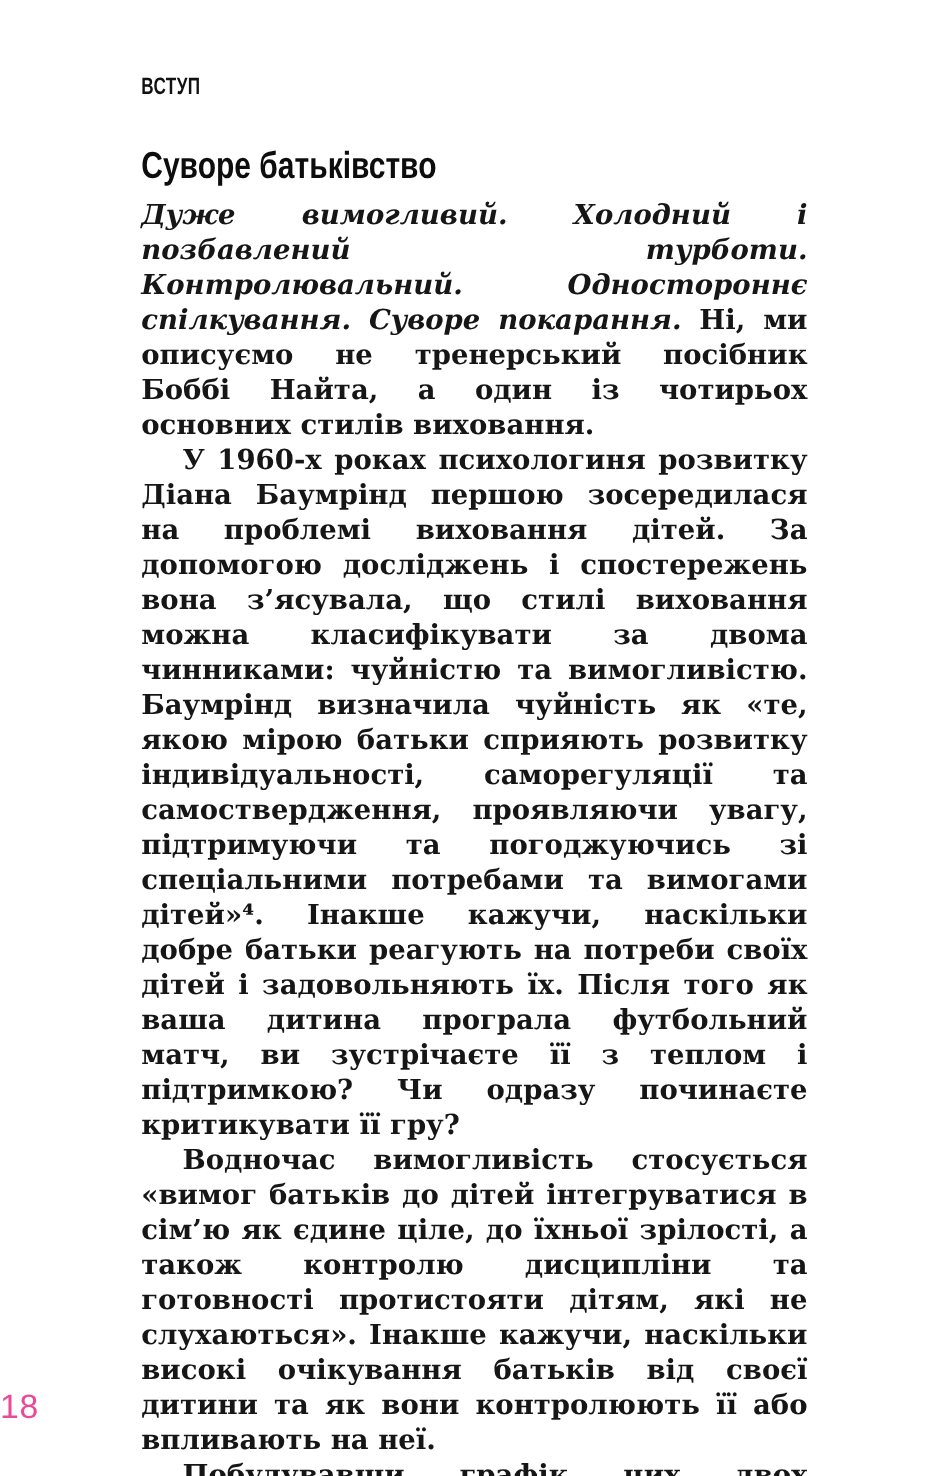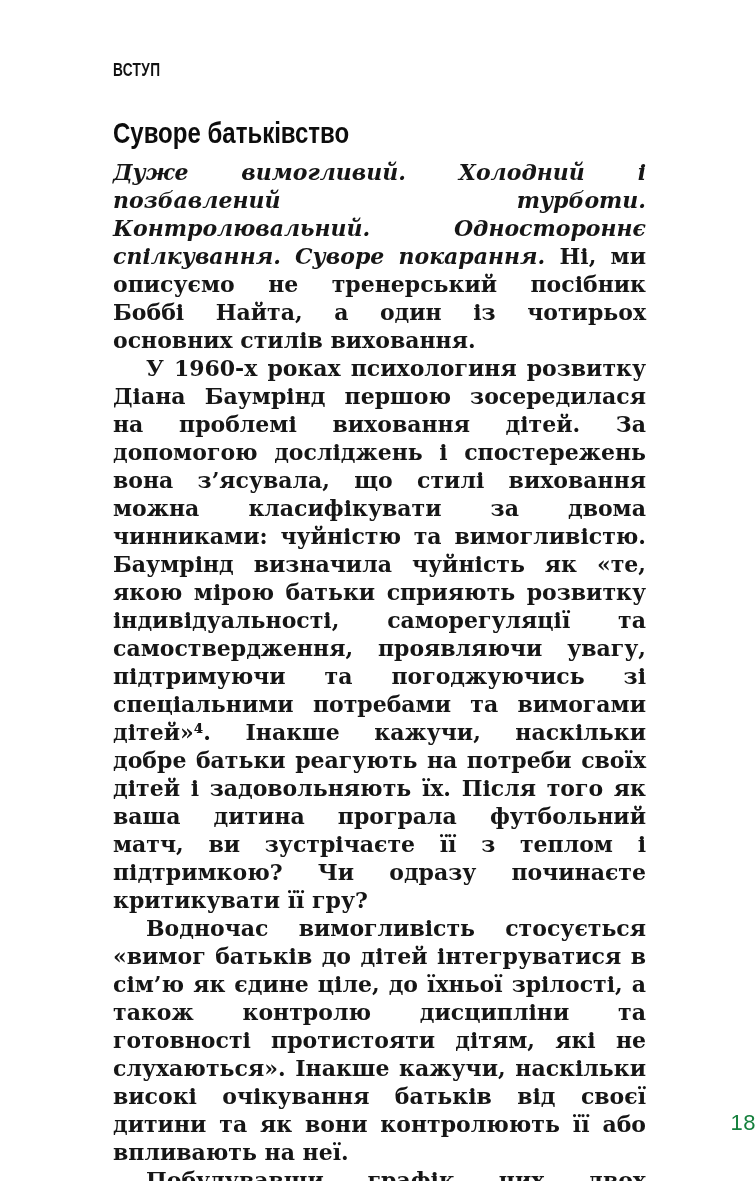--- a/index.html
+++ b/index.html
@@ -60,24 +60,24 @@
       text-indent: 33px;
     }
     .lead-italic {
       font-style: italic;
     }
     .page-number {
       position: absolute;
       left: 0;
       right: 0;
       top: 1110px;
-      text-align: right;
+      text-align: left;
       font-family: "Liberation Sans", sans-serif;
-      font-size: 22px;
-      color: #15803d;
+      font-size: 27px;
+      color: #ec4899;
       letter-spacing: 0.5px;
     }
   </style>
 </head>
 <body>
 
 <div class="page">
 
   <div class="running-header">ВСТУП</div>
 

